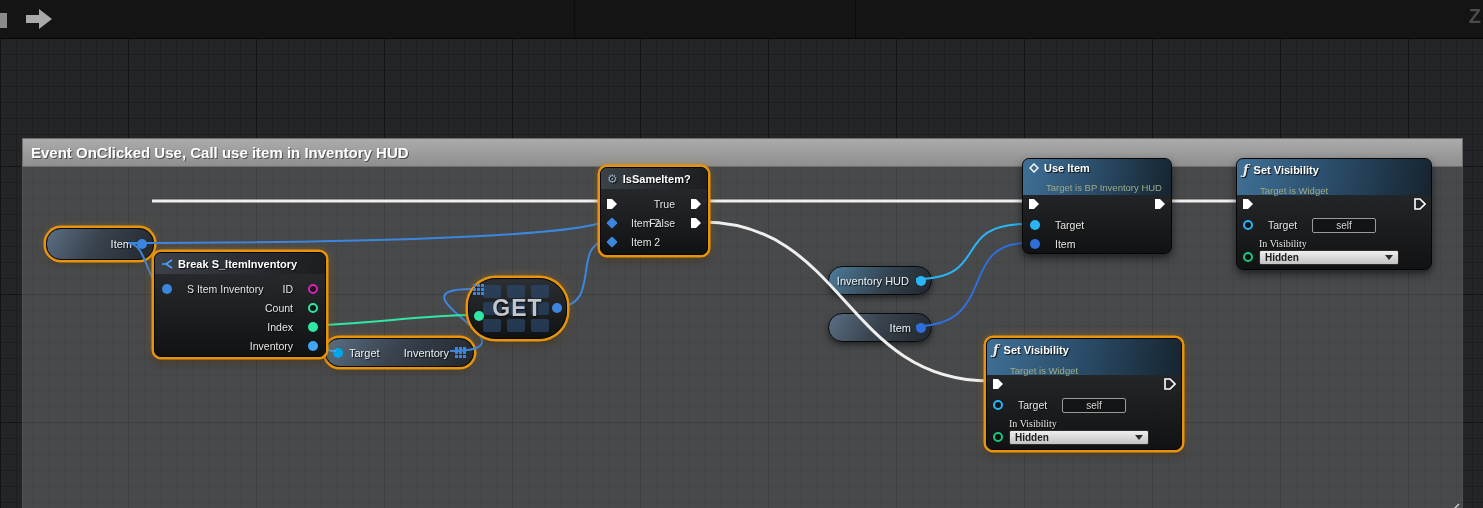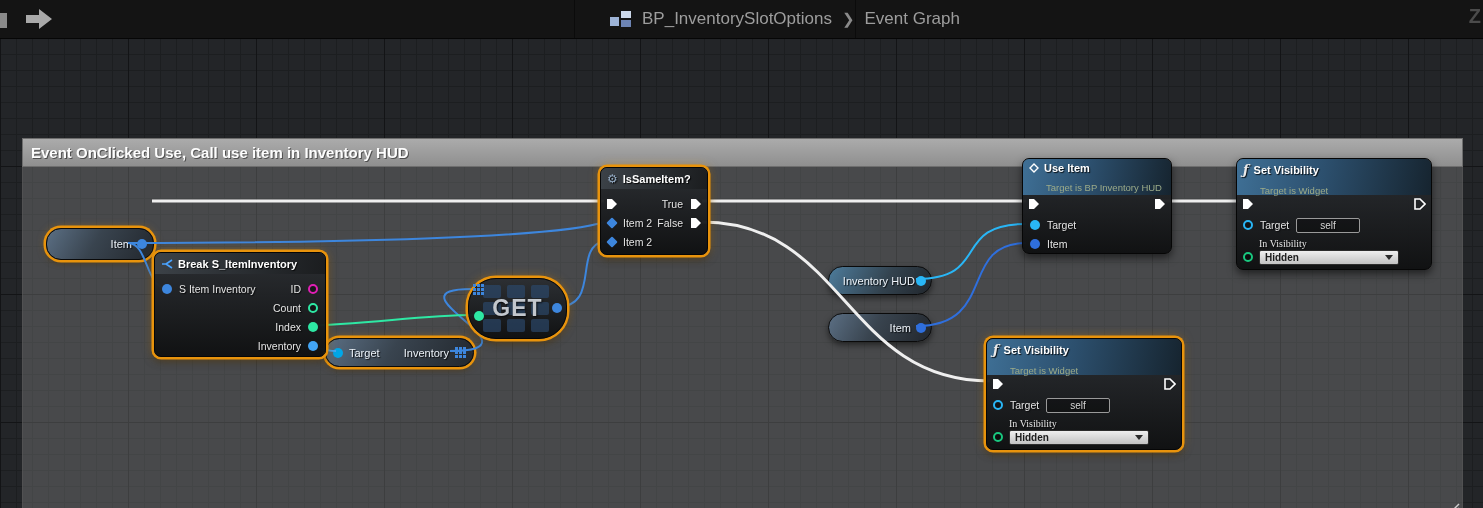--- a/index.html
+++ b/index.html
@@ -46,21 +46,21 @@
   .nhead{display:flex;align-items:center;gap:5px;height:21px;padding:0 6px;border-radius:6px 6px 0 0;
     font-size:11px;font-weight:bold;color:#fff;text-shadow:1px 1px 1px rgba(0,0,0,.85);}
   .nhead2{height:33px;padding:3px 6px 0;border-radius:6px 6px 0 0;}
   .h-line{display:flex;align-items:center;gap:5px;font-size:11px;font-weight:bold;color:#fff;
     text-shadow:1px 1px 1px rgba(0,0,0,.85);}
   .h-sub{font-size:9.5px;color:#9cab89;margin-left:17px;margin-top:8px;}
   .hd-red{background:linear-gradient(100deg,#93221f 0%,#6e1715 45%,#3c0d0c 100%);}
   .hd-blue{background:linear-gradient(100deg,#3f7096 0%,#2c4f6d 45%,#16242f 100%);}
   .hd-dark{background:linear-gradient(100deg,#3c4248 0%,#2b2f33 50%,#1b1d1f 100%);}
 
-  .row{position:absolute;display:flex;align-items:center;gap:7px;height:16px;
+  .row{position:absolute;display:flex;align-items:center;gap:15px;height:16px;
     font-size:10.5px;color:#e4e4e4;text-shadow:1px 1px 1px rgba(0,0,0,.7);}
   .row.rrev{flex-direction:row-reverse;}
 
   .pin{display:inline-block;flex:0 0 auto;}
   .pc{width:10px;height:10px;border-radius:50%;}
   .pc.hollow{width:6px;height:6px;border:2px solid var(--c);background:rgba(0,0,0,.35);}
   .pc.filled{background:var(--c);}
   .pdiamond{width:8px;height:8px;border-radius:1px;background:var(--c);transform:rotate(45deg);}
   .delegate{width:9px;height:9px;border:2px solid #ff3a2e;border-radius:2px;background:#2a0a0a;margin-left:auto;}
 
@@ -96,30 +96,20 @@
 
 <div class="screen">
 
   <div class="topbar">
     <div class="edge-sq"></div>
     <svg style="position:absolute;left:26px;top:7px" width="28" height="24" viewBox="0 0 28 24">
       <polygon points="0,8 13,8 13,2 26,12 13,22 13,16 0,16" fill="#a9a9a9"></polygon>
     </svg>
     <div class="vdiv" style="left:574px"></div>
     <div class="vdiv" style="left:855px"></div>
-    <div class="crumb">
-      <svg width="22" height="18" viewBox="0 0 22 18">
-        <rect x="0" y="7" width="9" height="9" fill="#9db3d6"></rect>
-        <rect x="11" y="1" width="10" height="7" fill="#ccd8ea"></rect>
-        <rect x="11" y="10" width="10" height="7" fill="#6d84b4"></rect>
-      </svg>
-      <span class="crumb-txt">BP_InventorySlotOptions</span>
-      <span class="crumb-sep">❯</span>
-      <span class="crumb-txt">Event Graph</span>
-    </div>
     <div class="zoomind">Z</div>
   </div>
 
   <div class="canvas">
     <div class="edge-red" style="top:-8px"></div>
 
     <div class="comment">
       <div class="comment-head">
         <span>Event OnClicked Use, Call use item in Inventory HUD</span>
       </div>
@@ -263,21 +253,21 @@
           <path d="M1 1 L6 1 L11 6 L6 11 L1 11 Z" fill="#fff"></path>
           </svg>
         <span>False</span>
       </div>
       <div class="row" style="left:7px;top:66px">
         <span class="pin pdiamond" style="--c:#3d86dd"></span>
         <span>Item 2</span>
       </div>
     </div>
 
-    <div class="pill cyansheen" style="left:828px;top:228px;width:97px;height:27px;justify-content:flex-end;padding-right:5px;gap:1px">
+    <div class="pill cyansheen" style="left:828px;top:228px;width:97px;height:27px;justify-content:flex-end;padding-right:5px;gap:7px">
       <span>Inventory HUD</span>
       <span class="pin pc filled" style="--c:#29b6f6"></span>
     </div>
 
     <div class="pill" style="left:828px;top:275px;width:97px;height:27px;justify-content:flex-end;padding-right:5px;gap:5px">
       <span>Item</span>
       <span class="pin pc filled" style="--c:#2f6fdd"></span>
     </div>
 
     <div class="node" style="left:1022px;top:120px;width:148px;height:94px">

